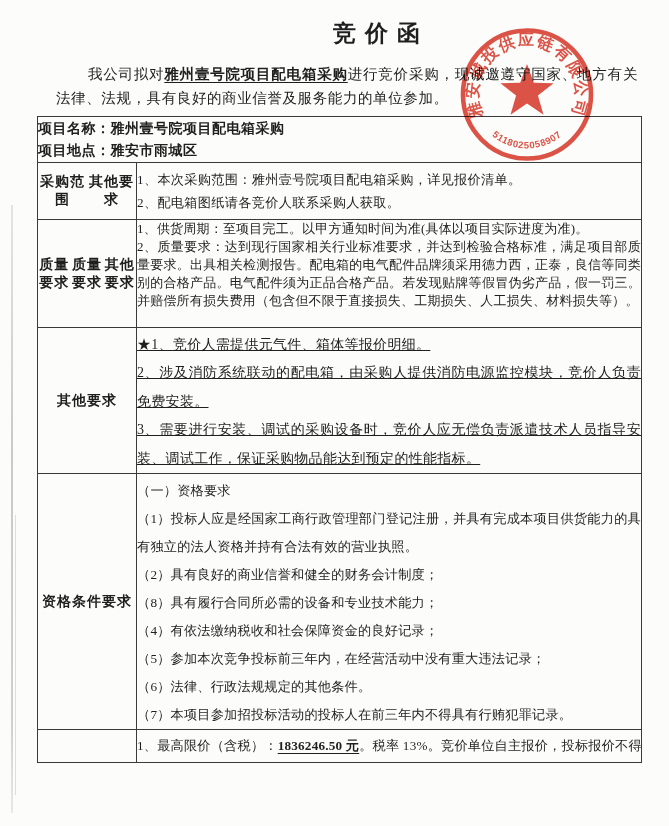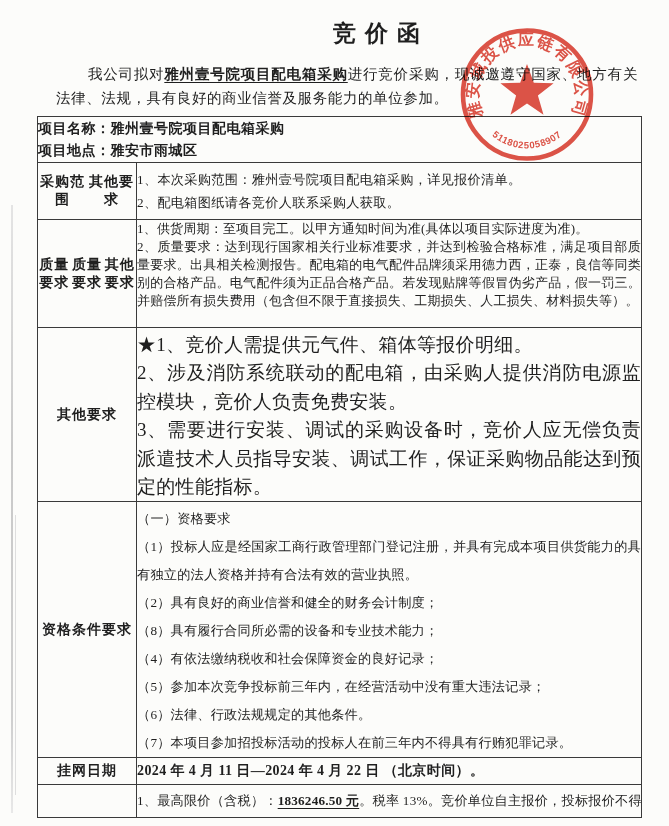--- a/index.html
+++ b/index.html
@@ -27,21 +27,21 @@
   }
   .info-table td { border:1.2px solid #3a3a3a; padding:0; vertical-align:middle; overflow:hidden; }
   .lbl { font-size:14px; font-weight:bold; text-align:center; letter-spacing:1px; }
   .lbl-stack { display:flex; flex-direction:row; justify-content:space-evenly; height:100%;align-items:center; }
   .cell-pad { padding:2px 8px 2px 11px; }
   .val-strong { font-size:14px; font-weight:bold; letter-spacing:0.5px; }
   .val-strong p { margin:0; line-height:22px; }
   .body-cell p { margin:0; text-align:justify; }
   .dense p   { font-size:13px;   line-height:18px;   letter-spacing:0.2px; }
   .medium p  { font-size:13.2px; line-height:23px;   letter-spacing:0.3px; }
-  .roomy p   { font-size:19px; line-height:28.4px; letter-spacing:0.3px; }
+  .roomy p   { font-size:14px; line-height:28.4px; letter-spacing:0.3px;text-decoration:underline; }
   .roomy7 p  { font-size:13.2px; line-height:28px;   letter-spacing:0.2px; }
   .phone-cell { font-size:14px; letter-spacing:0.5px; }
   .date-cell  { font-size:14px; font-weight:bold; letter-spacing:0.4px; }
   .price-cell { font-size:13.2px; letter-spacing:0.2px; white-space:nowrap; }
   .price-cell .price-underlined { font-weight:bold; text-decoration:underline; text-underline-offset:3px; }
 
   .seal-svg {
     position:absolute; left:0; top:0; width:669px; height:826px;
     pointer-events:none; mix-blend-mode:multiply; opacity:0.87;
   }
@@ -126,24 +126,20 @@
         <p>（1）投标人应是经国家工商行政管理部门登记注册，并具有完成本项目供货能力的具有独立的法人资格并持有合法有效的营业执照。</p>
         <p>（2）具有良好的商业信誉和健全的财务会计制度；</p>
         <p>（8）具有履行合同所必需的设备和专业技术能力；</p>
         <p>（4）有依法缴纳税收和社会保障资金的良好记录；</p>
         <p>（5）参加本次竞争投标前三年内，在经营活动中没有重大违法记录；</p>
         <p>（6）法律、行政法规规定的其他条件。</p>
         <p>（7）本项目参加招投标活动的投标人在前三年内不得具有行贿犯罪记录。</p>
       </td>
     </tr>
 
-    <tr style="height:27px">
-      <td class="lbl">挂网日期</td>
-      <td colspan="3" class="cell-pad date-cell">2024 年 4 月 11 日—2024 年 4 月 22 日 （北京时间）。</td>
-    </tr>
 
     <tr style="height:33px">
       <td></td>
       <td colspan="3" class="cell-pad price-cell"><span>1、最高限价（含税）：</span><span class="price-underlined">1836246.50 元</span><span>。税率 13%。竞价单位自主报价，投标报价不得</span></td>
     </tr>
   </tbody>
     </table>
 
   <svg class="seal-svg" viewBox="0 0 669 826">
     <defs>

